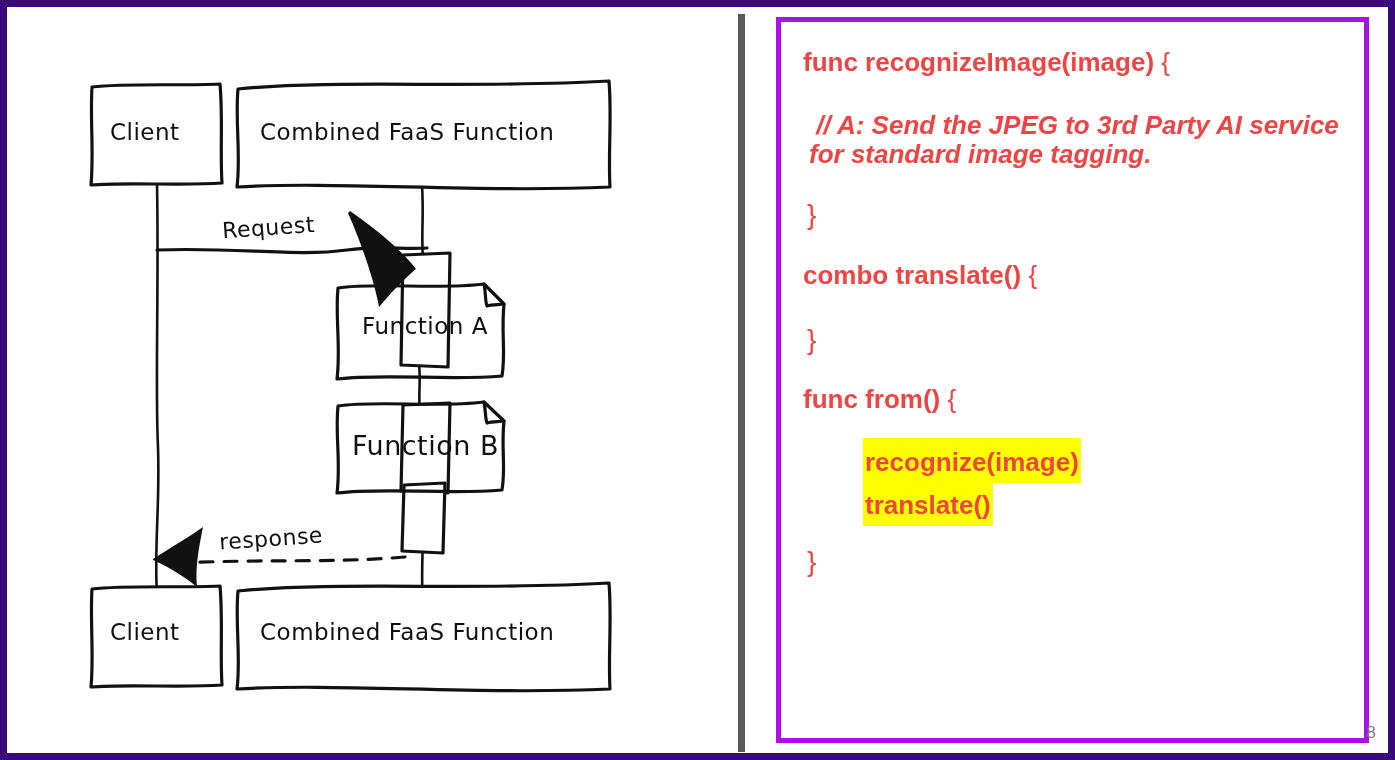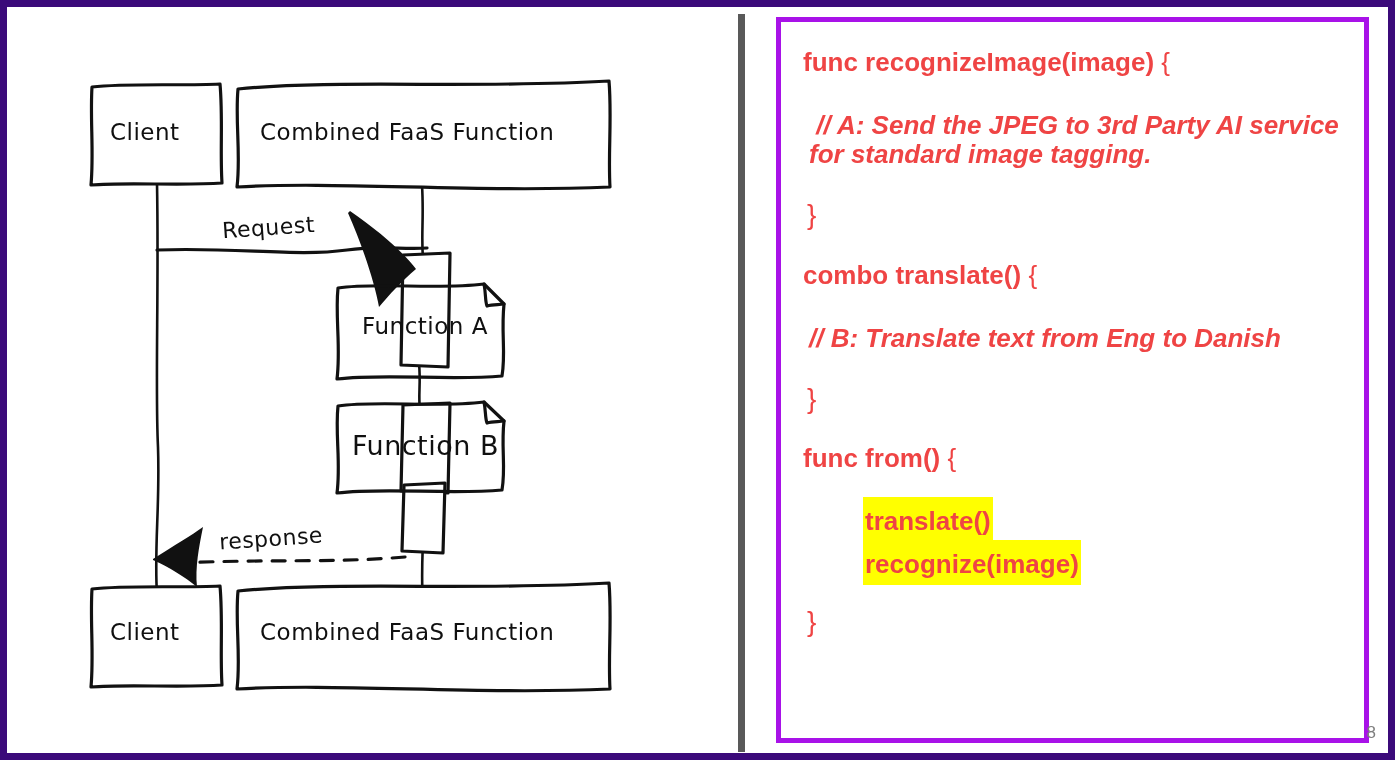--- a/index.html
+++ b/index.html
@@ -212,28 +212,27 @@
   <div id="code-panel">
 
     <div class="code-line kw"><span>func recognizeImage(image)</span><span class="brace-plain"> {</span></div>
 
     <div class="code-line comment"> // A: Send the JPEG to 3rd Party AI service for standard image tagging.</div>
 
     <div class="code-line brace">}</div>
 
     <div class="code-line kw"><span>combo translate()</span><span class="brace-plain"> {</span></div>
 
-    <div class="code-line comment">// B: Translate text from Eng to Danish</div>
 
     <div class="code-line brace">}</div>
 
     <div class="code-line kw"><span>func from()</span><span class="brace-plain"> {</span></div>
 
+    <div class="code-line call"><span class="hl">recognize(image)</span></div>
+
     <div class="code-line call"><span class="hl">translate()</span></div>
-
-    <div class="code-line call"><span class="hl">recognize(image)</span></div>
 
     <div class="code-line brace-last">}</div>
   </div>
 
   <div id="page-number">8</div>
 
 </div>
 
 </body></html>

